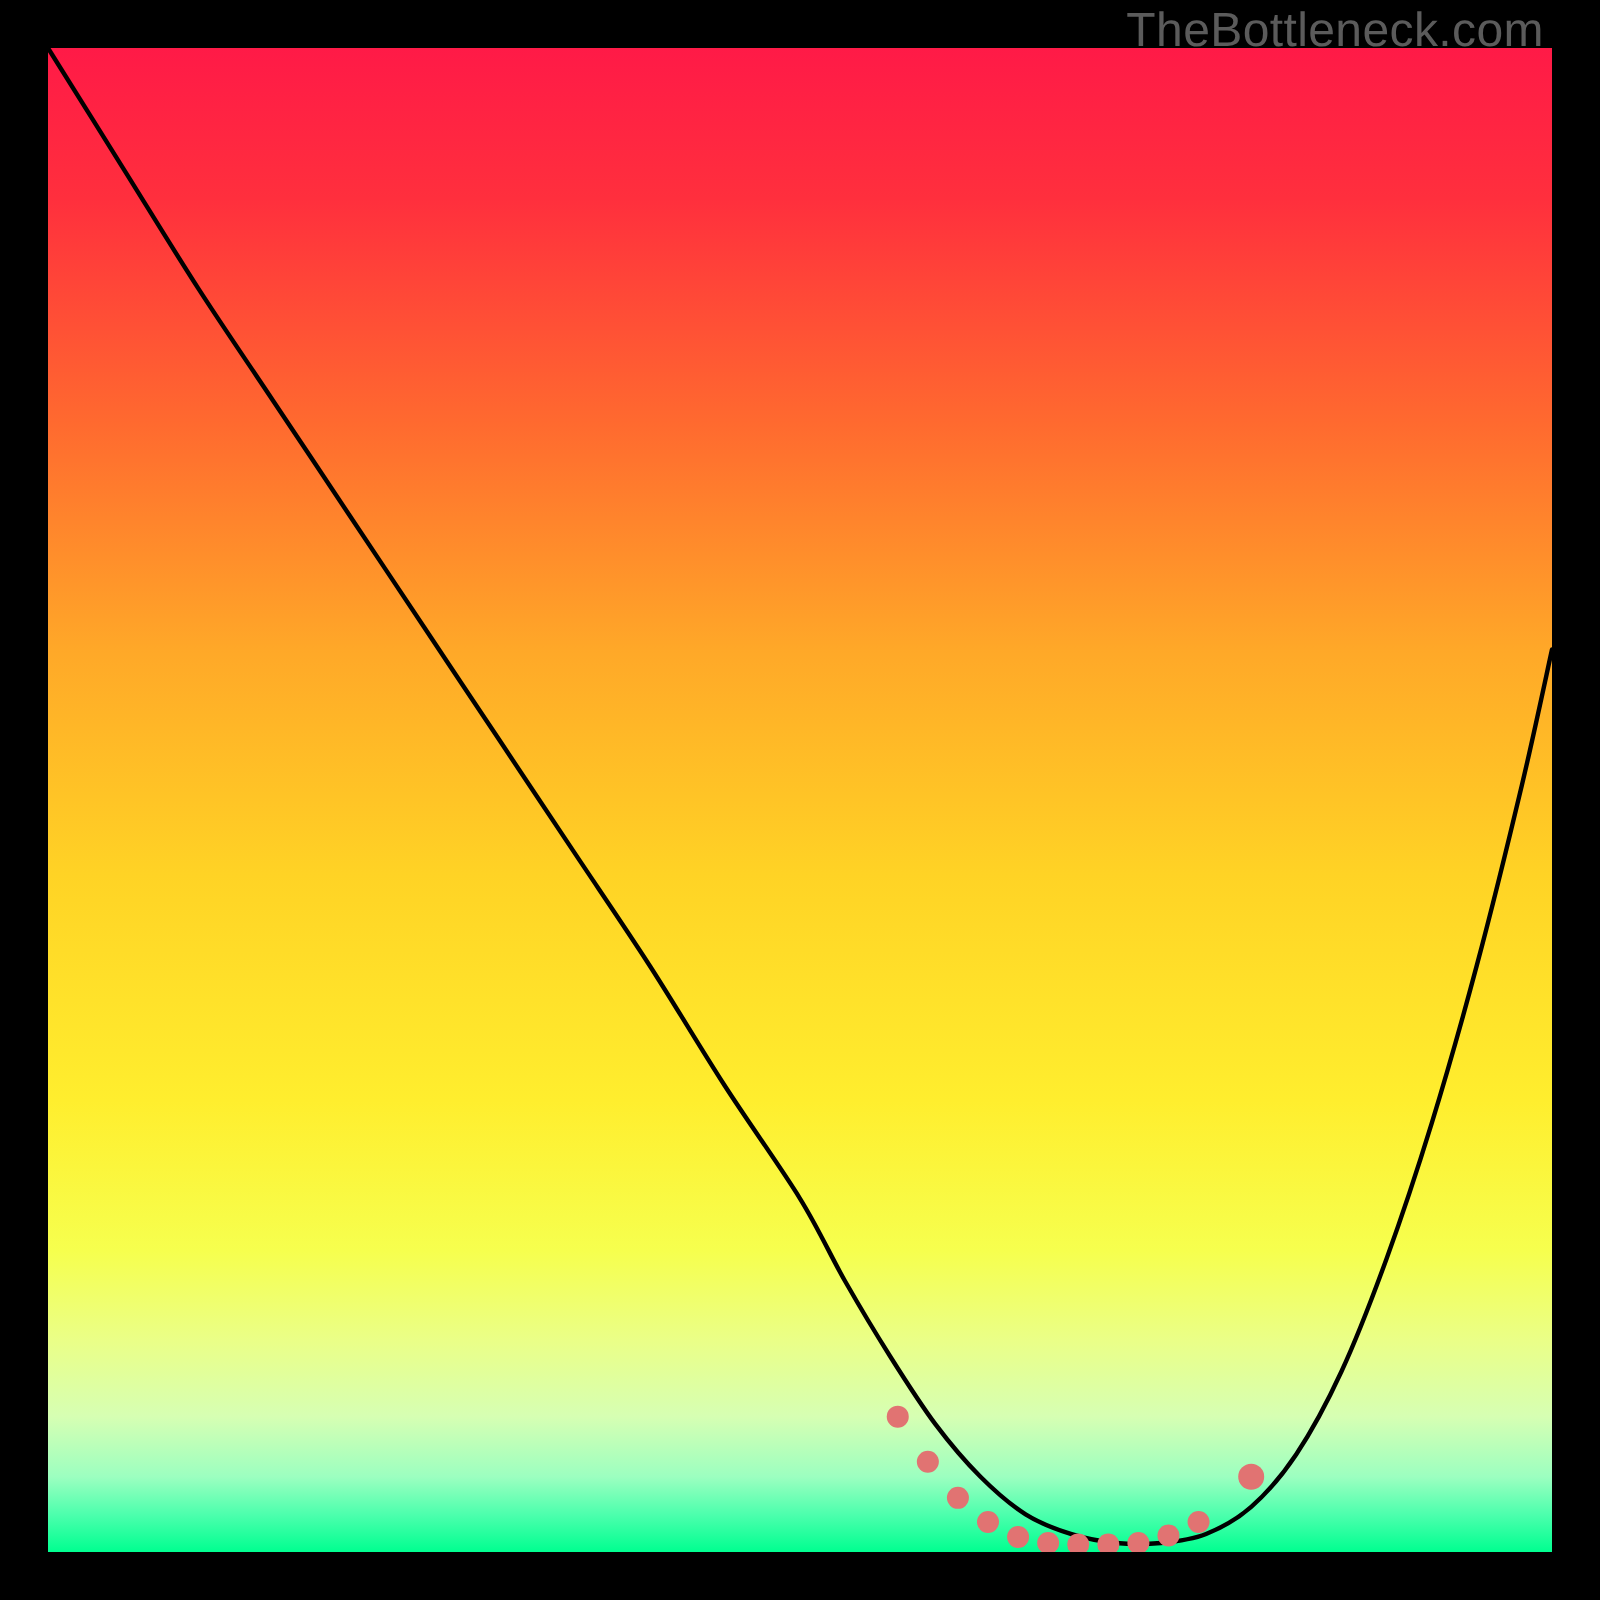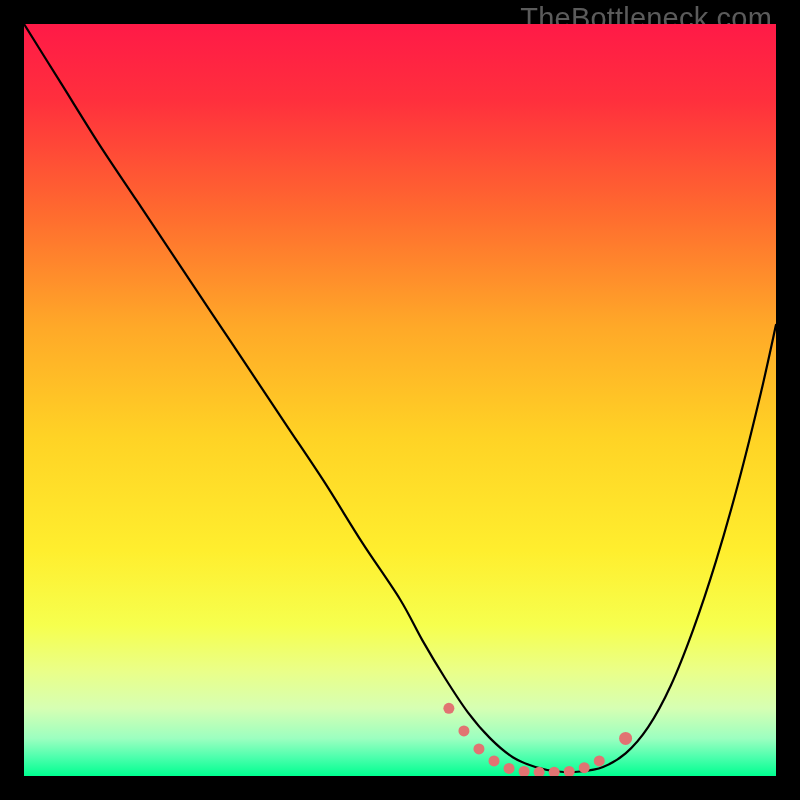--- a/index.html
+++ b/index.html
@@ -20,21 +20,21 @@
     background: #ffffff;
   }
   .gradient {
     position: absolute;
     inset: 0;
   }
   .watermark {
     position: absolute;
     top: 2px;
     right: 28px;
-    font-size: 29px;
+    font-size: 24px;
     font-weight: 500;
     color: #5b5b5b;
     letter-spacing: 0.2px;
   }
   svg.plot {
     position: absolute;
     inset: 0;
   }
 </style>
 </head>

